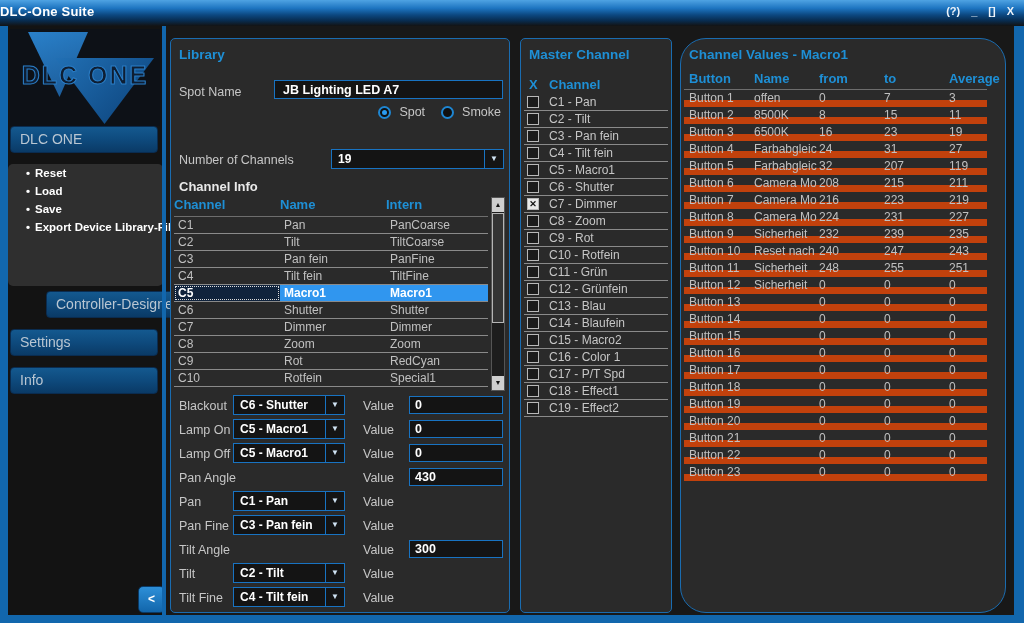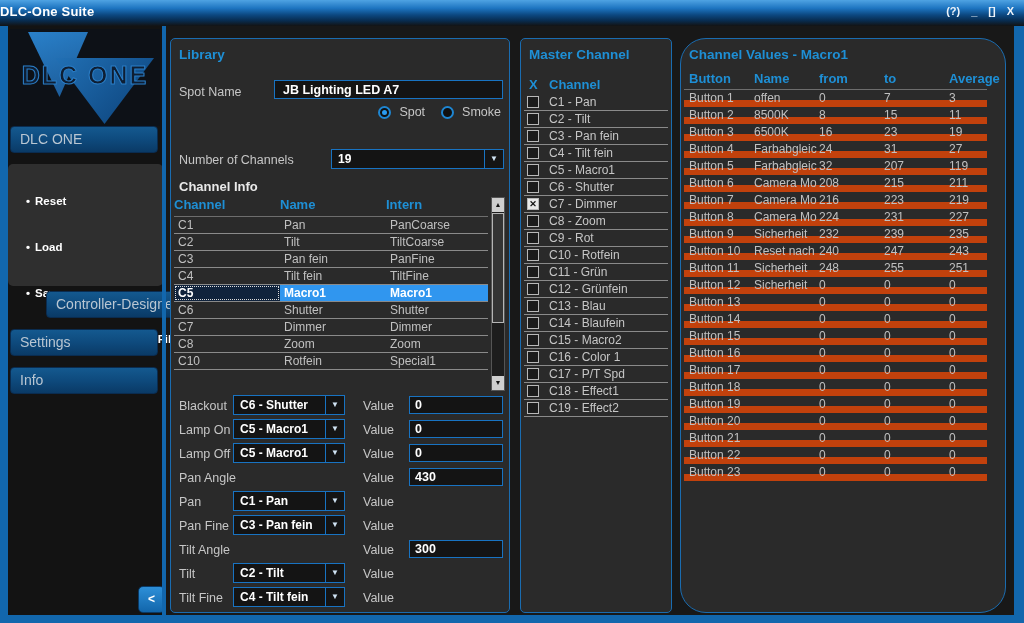--- a/index.html
+++ b/index.html
@@ -42,21 +42,21 @@
     border-radius:4px; border:1px solid #0a2c50;
     background:linear-gradient(180deg,#14598f 0%,#0e4a7d 50%,#0a3a66 100%);
     color:#b9c6d2; font-size:14px; text-align:left; padding-left:9px; line-height:25px;
     cursor:pointer;
   }
   .nav-active {
     position:absolute; left:0; top:138px; width:155px; height:122px;
     background:#2f2f2f; border-radius:5px; color:#fff;
   }
   .nav-active .na-title { font-size:14px; font-weight:bold; padding:8px 0 4px 8px; cursor:pointer; }
-  .nav-active .na-item { font-size:11.5px; font-weight:bold; padding:3px 0 3px 18px; cursor:pointer; white-space:nowrap;margin-top:28px; }
+  .nav-active .na-item { font-size:11.5px; font-weight:bold; padding:3px 0 3px 18px; cursor:pointer; white-space:nowrap; }
   .nav-active .na-item .bullet { margin-right:5px; }
   .collapse-btn {
     position:absolute; left:130px; top:560px; width:27px; height:27px;
     background:linear-gradient(180deg,#2d8fd8,#1266ab); border:1px solid #0a3a66;
     border-radius:5px; color:#fff; font-weight:bold; font-size:12px; text-align:center; line-height:25px;
     cursor:pointer;
   }
   
   .panel {
     position:absolute; top:12px; bottom:2px; background:#2a2a2a;
@@ -229,20 +229,25 @@
               <span class="ci-cell ci-c1">C7</span>
               <span class="ci-cell ci-c2">Dimmer</span>
               <span class="ci-cell ci-c3">Dimmer</span>
             </div>
             <div class="ci-row">
               <span class="ci-cell ci-c1">C8</span>
               <span class="ci-cell ci-c2">Zoom</span>
               <span class="ci-cell ci-c3">Zoom</span>
             </div>
             <div class="ci-row">
+              <span class="ci-cell ci-c1">C9</span>
+              <span class="ci-cell ci-c2">Rot</span>
+              <span class="ci-cell ci-c3">RedCyan</span>
+            </div>
+            <div class="ci-row">
               <span class="ci-cell ci-c1">C10</span>
               <span class="ci-cell ci-c2">Rotfein</span>
               <span class="ci-cell ci-c3">Special1</span>
             </div>
           </div>
       </div>
 
       <div class="ci-scroll">
         <div class="sb-btn sb-up">▲</div>
         <div class="sb-thumb"></div>

